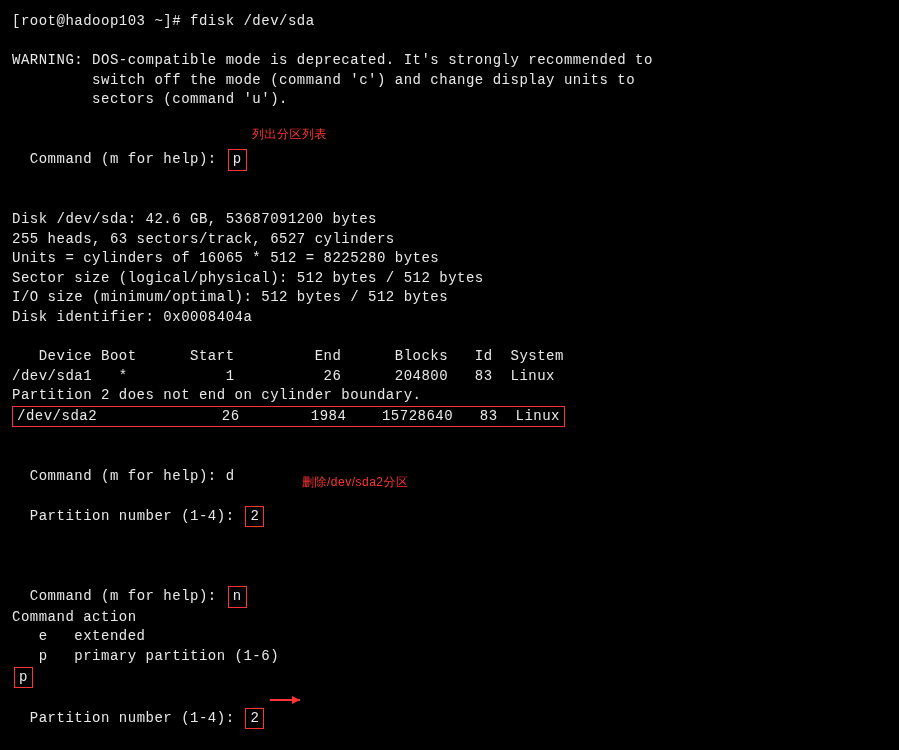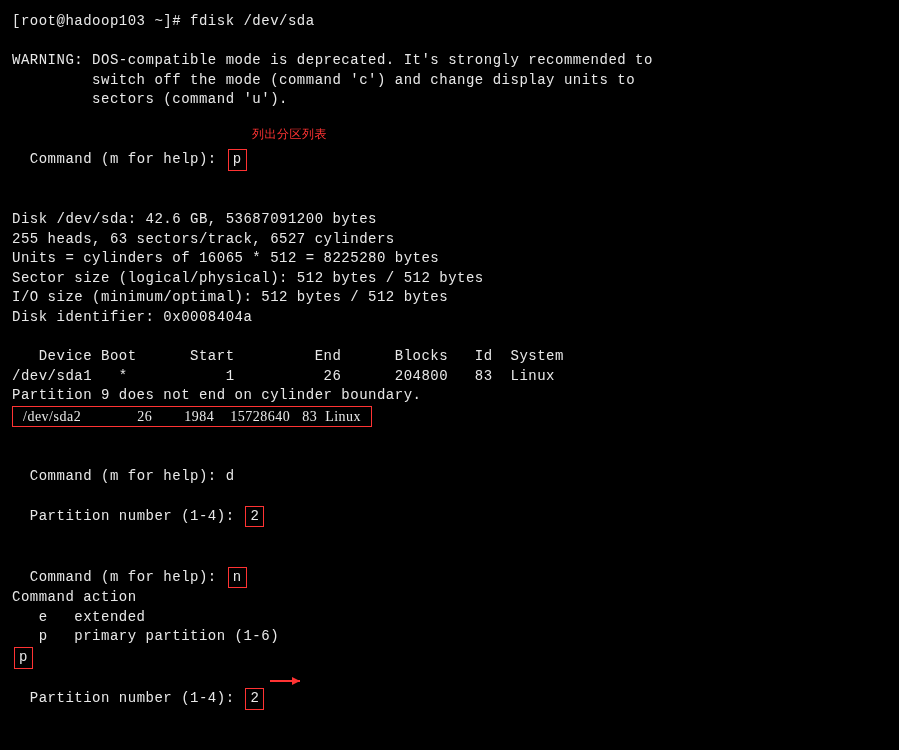--- a/index.html
+++ b/index.html
@@ -18,22 +18,21 @@
   .line { white-space: pre; position: relative; }
   .box-red {
     border: 1px solid #ff3333;
     padding: 0 4px;
     margin: 0 2px;
     display: inline-block;
   }
   .box-red-wide {
     border: 1px solid #ff3333;
     display: inline-block;
-    padding: 0 10px;
-    font-family: Liberation Serif, serif;
+    padding: 0 4px;
   }
   .annot-red {
     color: #ff3333;
     position: absolute;
     font-family: 'Microsoft YaHei', sans-serif;
     font-size: 12px;
     white-space: pre;
   }
   svg.arrow {
     position: absolute;
@@ -60,29 +59,30 @@
 <div class="line">Disk /dev/sda: 42.6 GB, 53687091200 bytes</div>
 <div class="line">255 heads, 63 sectors/track, 6527 cylinders</div>
 <div class="line">Units = cylinders of 16065 * 512 = 8225280 bytes</div>
 <div class="line">Sector size (logical/physical): 512 bytes / 512 bytes</div>
 <div class="line">I/O size (minimum/optimal): 512 bytes / 512 bytes</div>
 <div class="line">Disk identifier: 0x0008404a</div>
 <div class="line">&nbsp;</div>
 
 <div class="line">   Device Boot      Start         End      Blocks   Id  System</div>
 <div class="line">/dev/sda1   *           1          26      204800   83  Linux</div>
-<div class="line">Partition 9 does not end on cylinder boundary.</div>
+<div class="line">Partition 2 does not end on cylinder boundary.</div>
 <div class="line"><span class="box-red-wide">/dev/sda2              26        1984    15728640   83  Linux</span></div>
 <div class="line">&nbsp;</div>
 
 <div class="line">
   <span>Command (m for help): </span><span>d</span>
 </div>
 <div class="line">
   <span>Partition number (1-4): </span><span class="box-red">2</span>
+  <span class="annot-red" style="left:290px; top:-12px;">删除/dev/sda2分区</span>
 </div>
 <div class="line">&nbsp;</div>
 
 <div class="line">
   <span>Command (m for help): </span><span class="box-red">n</span>
 </div>
 <div class="line">Command action</div>
 <div class="line">   e   extended</div>
 <div class="line">   p   primary partition (1-6)</div>
 <div class="line"><span class="box-red">p</span></div>

